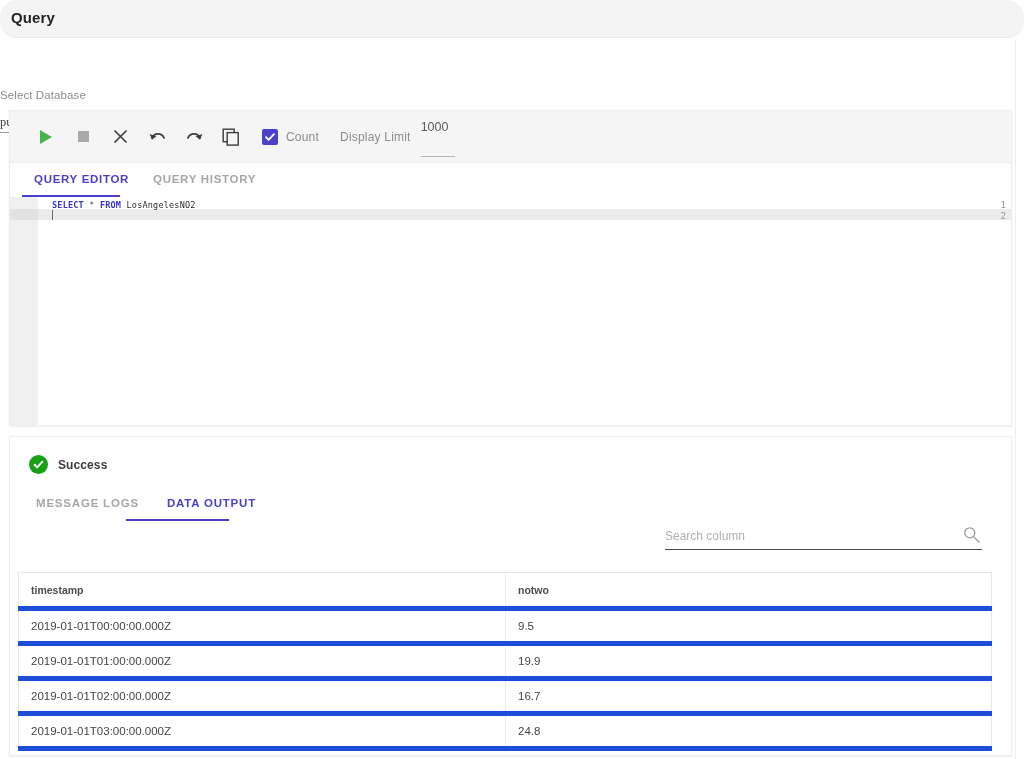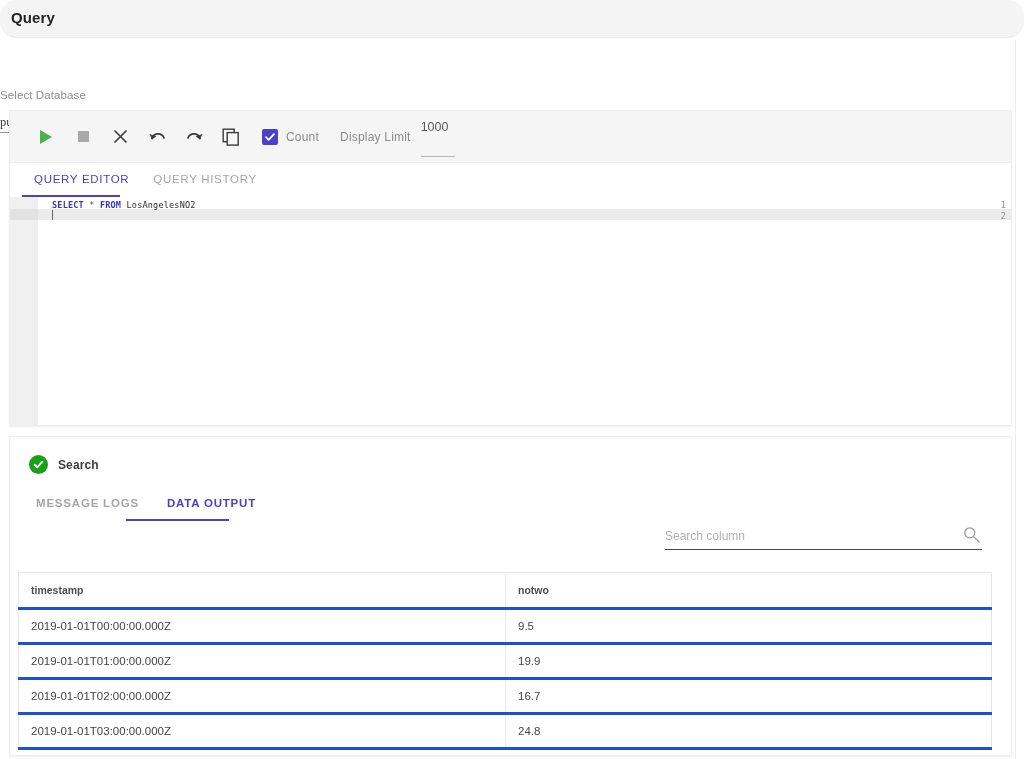--- a/index.html
+++ b/index.html
@@ -70,21 +70,21 @@
   .tb-label.sp { margin-left: 21px; }
   .limit-field {
     margin-left: 10px; width: 34px; border-bottom: 1px solid #b6b6b6;
     padding-bottom: 21px; text-align: left;
   }
   .limit-val { font-size: 12.5px; color: #5c5c5c; }
 
   
   .ed-tabs { position: relative; height: 34px; background: #fff; padding-left: 12px; display: flex; }
   .ed-tab {
-    font-size: 11.5px; letter-spacing: .7px; font-weight: normal;
+    font-size: 11.5px; letter-spacing: .7px; font-weight: bold;
     padding: 10px 12px 0 12px; color: #a6a6a6;
   }
   .ed-tab.active { color: #4b41c8; }
   .ed-tab-underline {
     position: absolute; left: 12px; bottom: 0; width: 98px; height: 2px; background: #4b41c8;
   }
 
   
   .code-area { position: relative; height: 228px; background: #ffffff; overflow: hidden; }
   .gutter {
@@ -145,21 +145,21 @@
   }
   .search-ph { font-size: 12px; color: #b0b0b0; }
   .search-icon { position: absolute; right: 2px; top: 0px; }
 
   
   .data-table {
     position: absolute; left: 18px; top: 572px; width: 974px;
     border: 1px solid #e6e6e6; border-collapse: collapse; background: #fff;
   }
   .data-table th, .data-table td {
-    text-align: left; border-bottom: 3px solid #1d4ed8;
+    text-align: left; border-bottom: 5px solid #1d4ed8;
     border-right: 1px solid #ededed;
     padding: 0 0 0 12px; color: #4a4a4a;
   }
   .data-table th:last-child, .data-table td:last-child { border-right: none; }
   .data-table th { height: 36px; font-size: 10.5px; font-weight: bold; color: #4d4d4d; }
   .data-table td { height: 35px; font-size: 11.5px; color: #444; }
   .col-ts { width: 487px; }
   .page-scroll-line {
     position: absolute; right: 8px; top: 40px; width: 1px; height: 719px;
     background: #ededed;
@@ -244,21 +244,21 @@
 </div>
 
 <div class="results-card">
 
   <div class="status-row">
     <span class="status-circle">
       <svg width="13" height="13" viewBox="0 0 13 13">
         <path d="M2.6 6.8 L5.2 9.3 L10.4 3.7" stroke="#ffffff" stroke-width="1.9" fill="none" stroke-linecap="round" stroke-linejoin="round"></path>
       </svg>
     </span>
-    <span class="status-text">Search</span>
+    <span class="status-text">Success</span>
   </div>
 
   <div class="res-tabs">
     <div class="res-tab">MESSAGE LOGS</div>
     <div class="res-tab active">DATA OUTPUT</div>
   </div>
   <div class="res-tab-underline"></div>
 
 </div>
 

